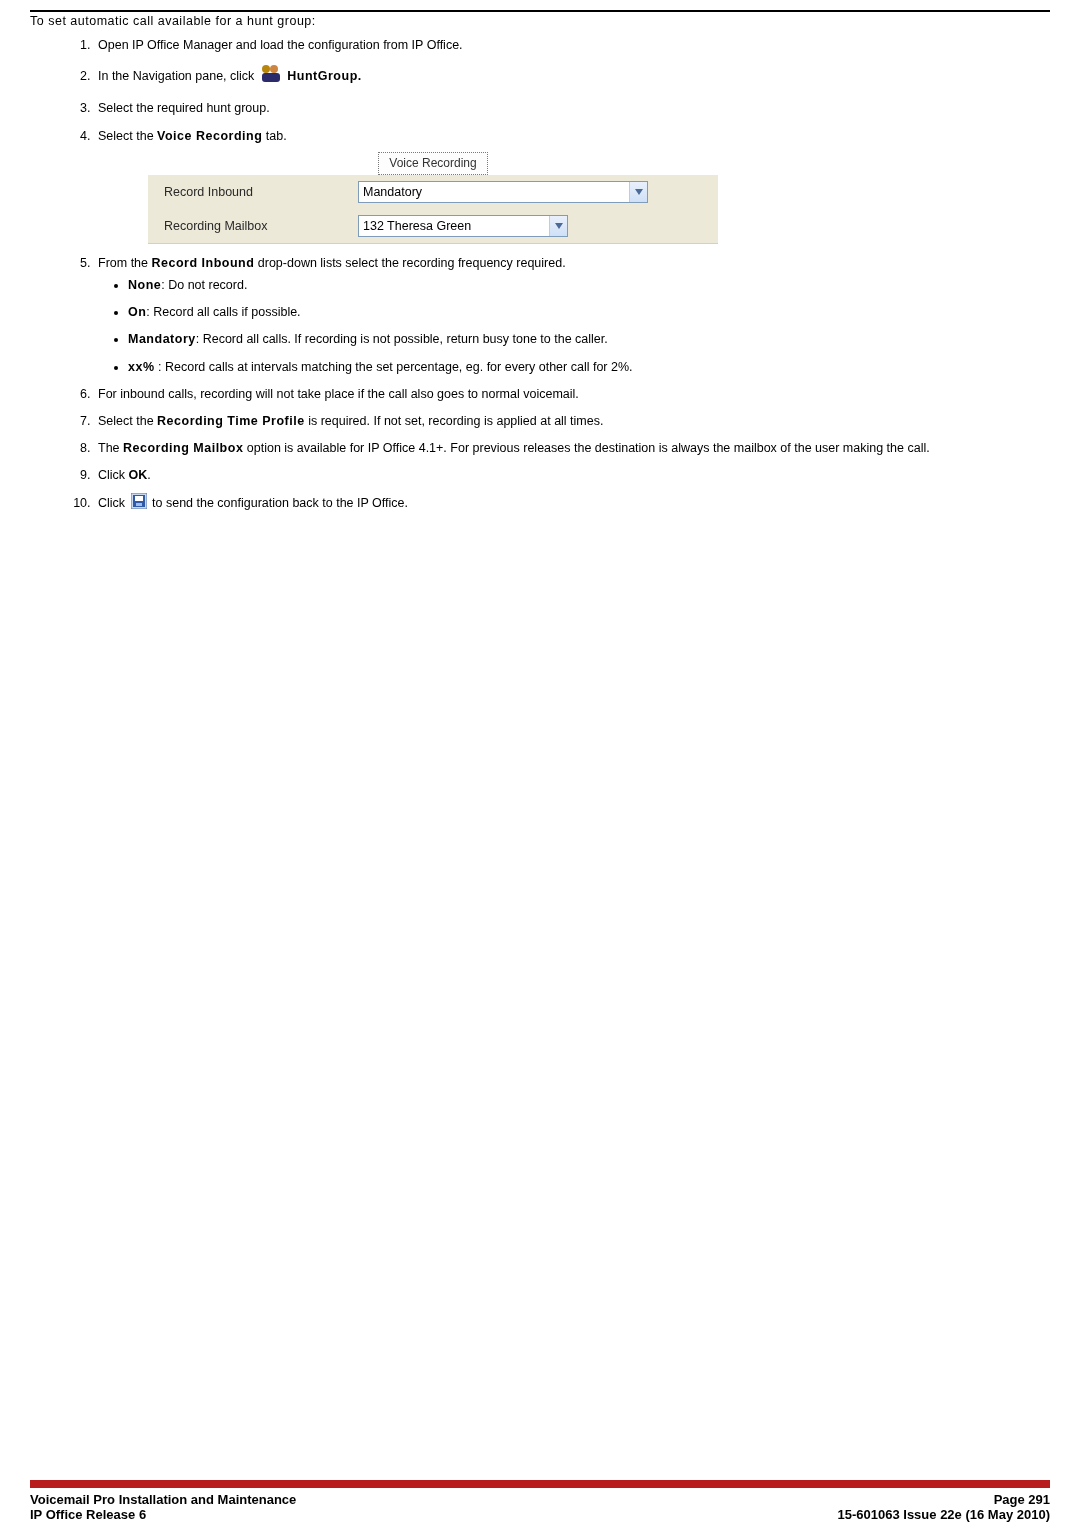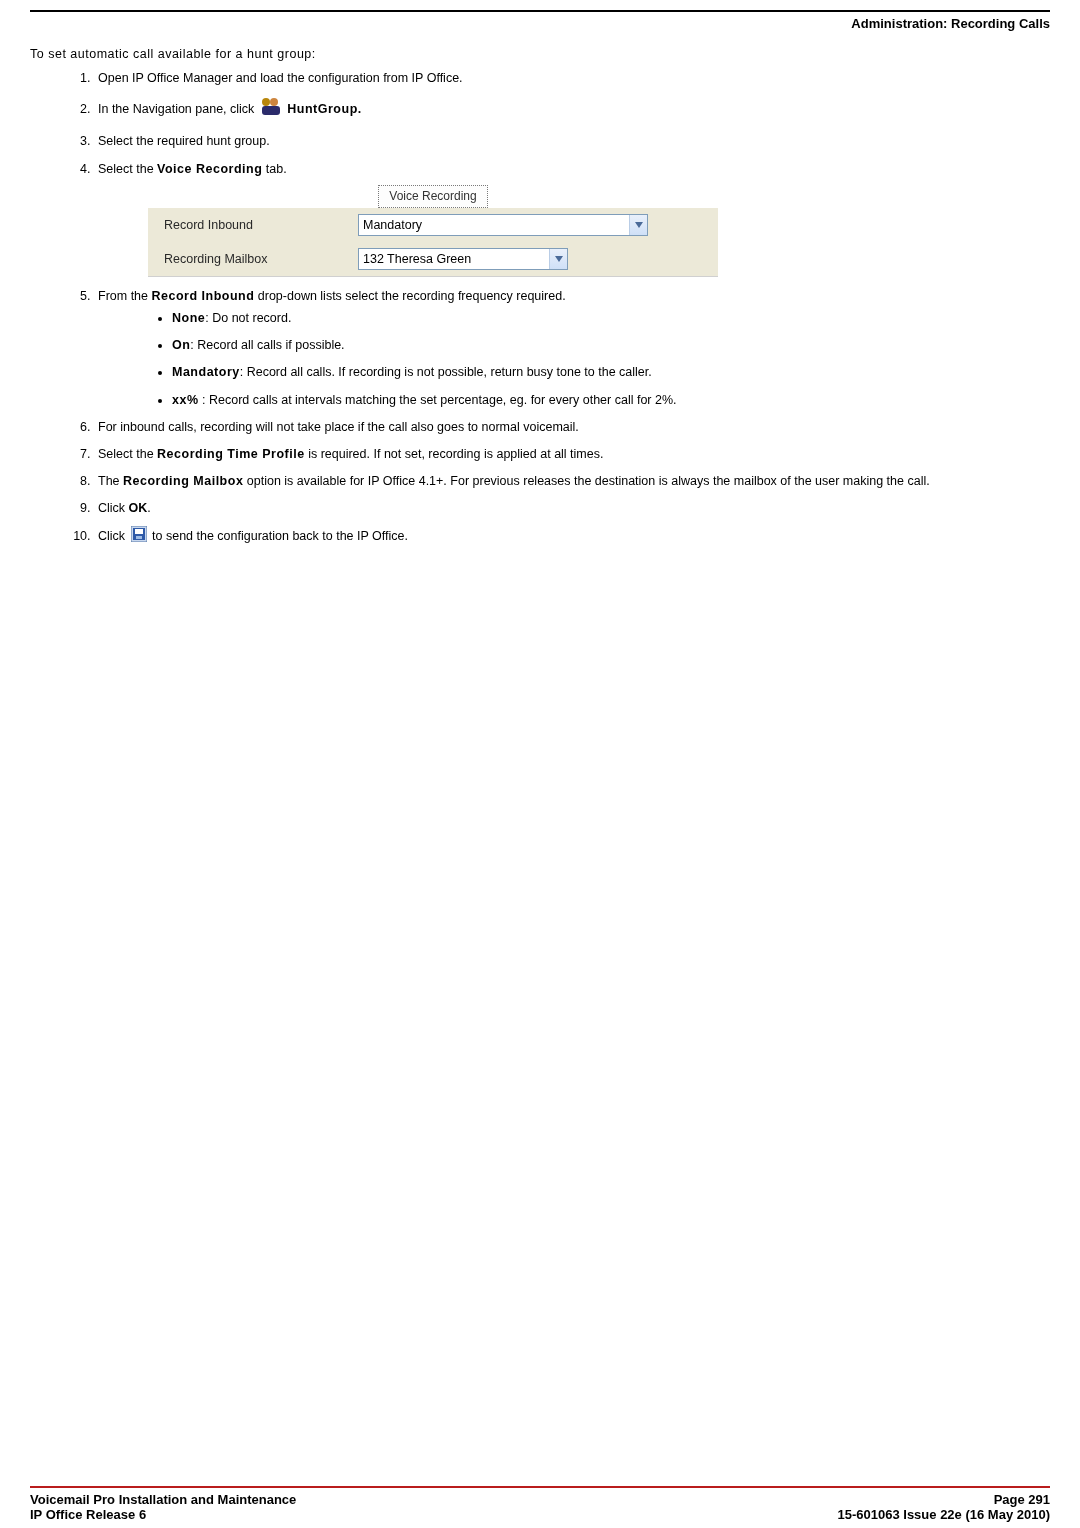--- a/index.html
+++ b/index.html
@@ -50,21 +50,20 @@
   ol.top-list > li::marker {
     font-size: 12.5px;
   }
   ul.sub-list {
     list-style: disc;
     margin: 4px 0 4px 0;
     padding-left: 30px;
   }
   ul.sub-list li {
     margin-bottom: 9px;
-    margin-left: 44px;
   }
   .nav-icon-wrap {
     vertical-align: middle;
     display: inline-block;
   }
   .screenshot-box {
     margin: 4px 0 10px 50px;
     width: 570px;
     border-bottom: 1px solid #d0d0d0;
     background: #ece9d8;
@@ -140,37 +139,36 @@
   .save-icon {
     display: inline-block;
     vertical-align: middle;
     margin: 0 2px;
   }
   .footer {
     position: absolute;
     bottom: 16px;
     left: 30px;
     right: 30px;
-    border-top: 2px solid #b91c1c;
+    border-top: 8px solid #b91c1c;
     display: flex;
     justify-content: space-between;
     font-size: 13px;
     padding-top: 4px;
   }
   .footer .left { text-align: left; }
   .footer .right { text-align: right; }
   .bold { font-weight: bold; }
   .ls { letter-spacing: 0.5px; }
 </style>
 </head>
 <body>
 
 <div class="page">
   <div class="header-bar"></div>
-  <div class="header-title">Administration: Recording Calls</div>
 
   <div class="content">
     <div class="heading-line ls">To set automatic call available for a hunt group:</div>
 
     <ol class="top-list">
       <li><span>Open IP Office Manager and load the configuration from IP Office.</span></li>
 
       <li>
         <span>In the Navigation pane, click </span>
         <span class="nav-icon-wrap">

